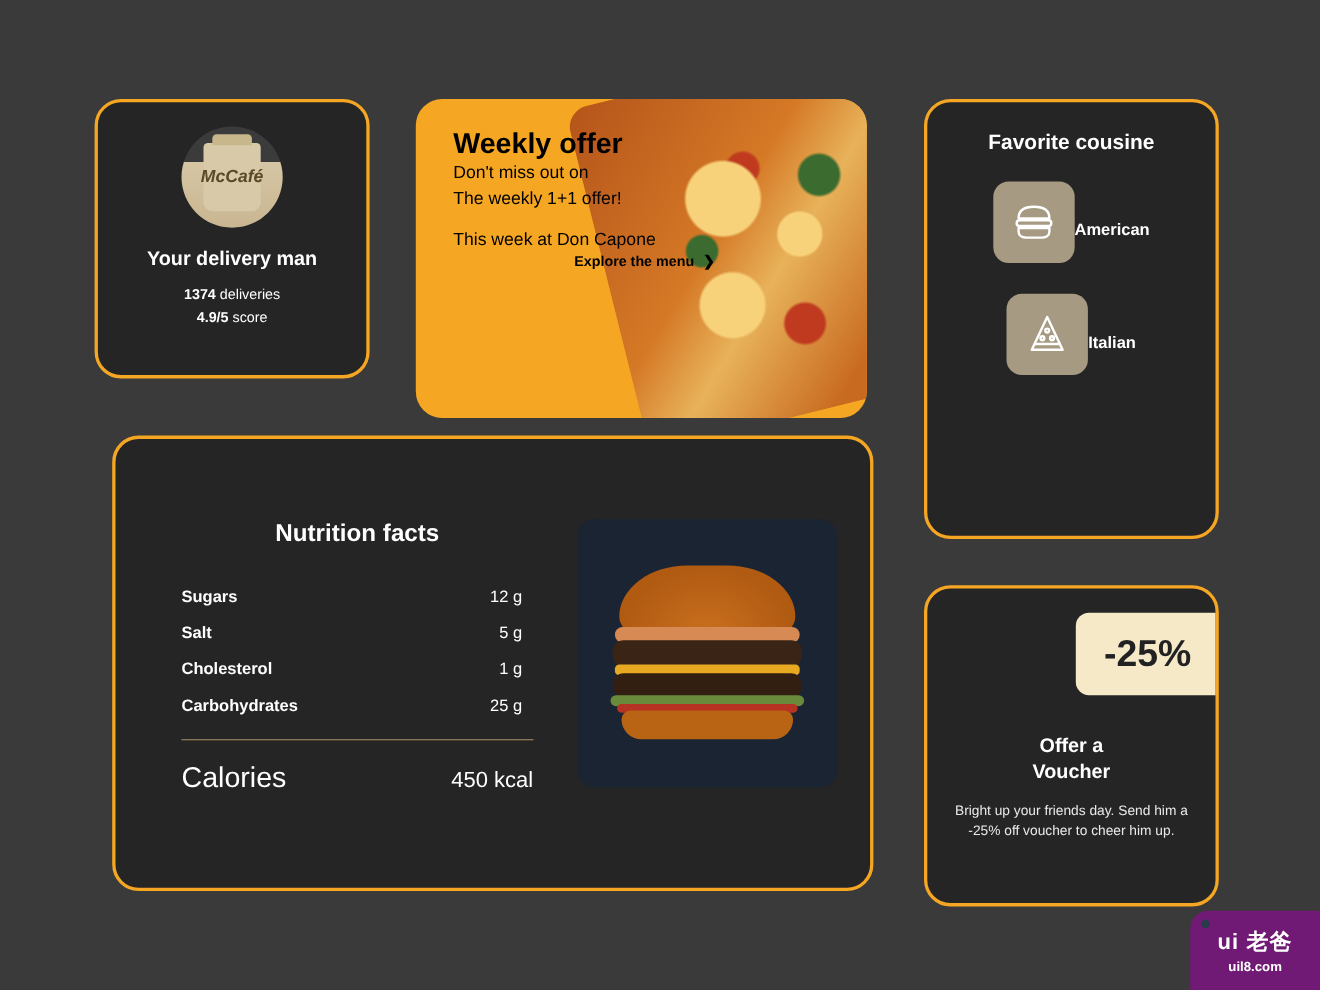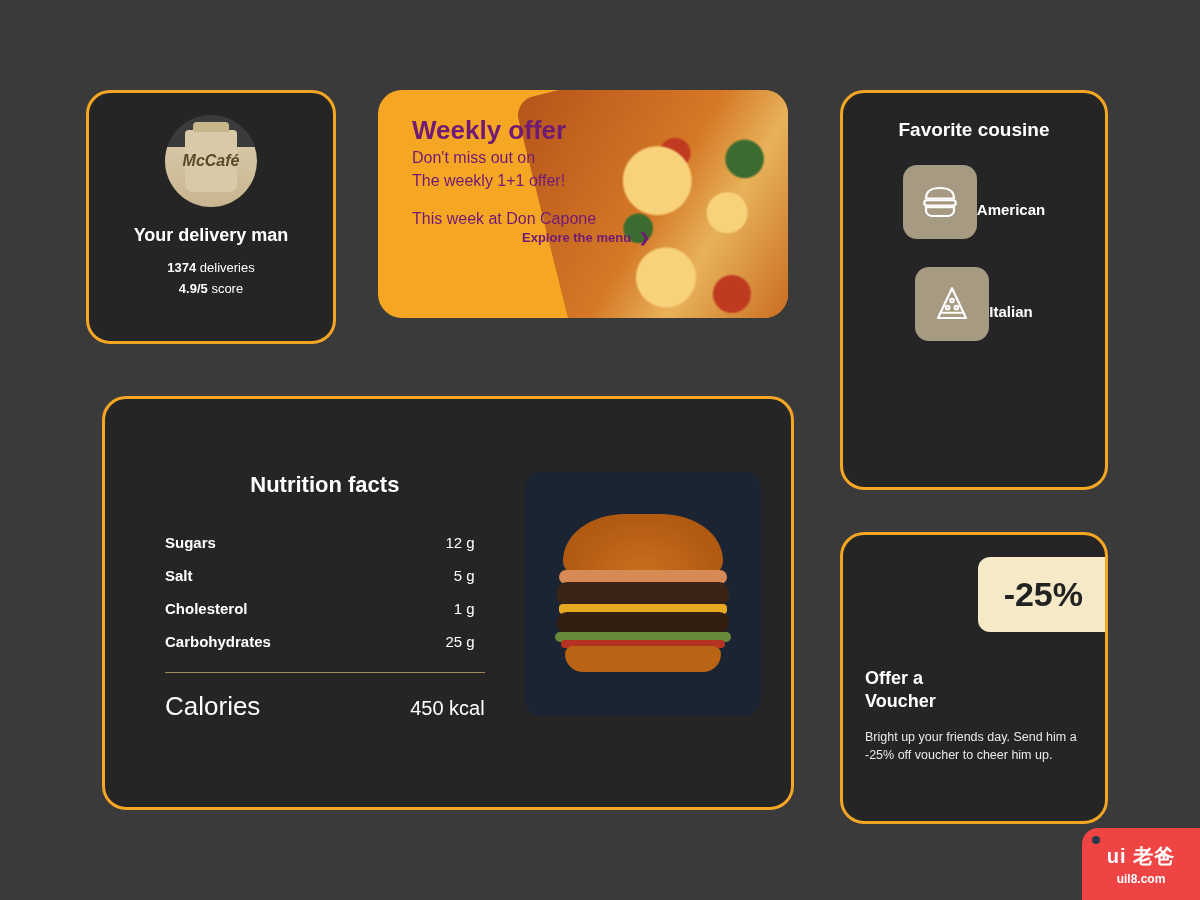--- a/index.html
+++ b/index.html
@@ -73,26 +73,26 @@
   .delivery-title { font-size: 18px; font-weight: 700; margin-top: 18px; }
   .delivery-sub { font-size: 13px; margin-top: 14px; }
   .delivery-sub2 { font-size: 13px; margin-top: 6px; }
   .delivery-sub b, .delivery-sub2 b { font-weight: 700; }
 
   
   .offer-card {
     left: 378px;
     top: 90px;
     width: 410px;
-    height: 228px;
+    height: 290px;
     border: none;
     background: #f5a623;
     border-radius: 24px;
     overflow: hidden;
-    color: #701a75;
+    color: #000000;
     position: absolute;
   }
   .offer-left {
     position: absolute;
     left: 34px;
     top: 26px;
     width: 260px;
   }
   .offer-title { font-size: 26px; font-weight: 800; line-height: 1.15; }
   .offer-desc { font-size: 16px; line-height: 1.45; }
@@ -202,41 +202,42 @@
   .bun-bot { position:absolute; top:132px; left:12px; right:12px; height:26px; background:#b86414; border-radius:8px 8px 18px 18px;}
 
   
   .voucher-card {
     left: 840px;
     top: 532px;
     width: 268px;
     height: 292px;
     padding: 15px;
     overflow:hidden;
+    text-align:center;
   }
   .voucher-badge {
     position:absolute;
     top:22px; right:-4px;
     background:#f6e9c8;
     color:#222;
     font-size:34px;
     font-weight:800;
     padding:18px 26px;
     border-radius:12px 0 0 12px;
   }
   .voucher-body { position:absolute; left:22px; right:22px; top:132px; }
   .voucher-title { font-size:18px; font-weight:700; line-height:1.3; }
   .voucher-desc { font-size:12.5px; margin-top:14px; line-height:1.45; color:#e9e9e9;}
 
   
   .watermark {
     position:absolute;
     right:0; bottom:0;
     width:118px; height:72px;
-    background:#ef4444;
+    background:#701a75;
     border-radius:16px 0 0 0;
     display:flex;
     flex-direction:column;
     align-items:center;
     justify-content:center;
     color:#fff;
     font-weight:600;
   }
   .watermark .top { font-size:20px; letter-spacing:1px;}
   .watermark .bot { font-size:12px; margin-top:2px;}

